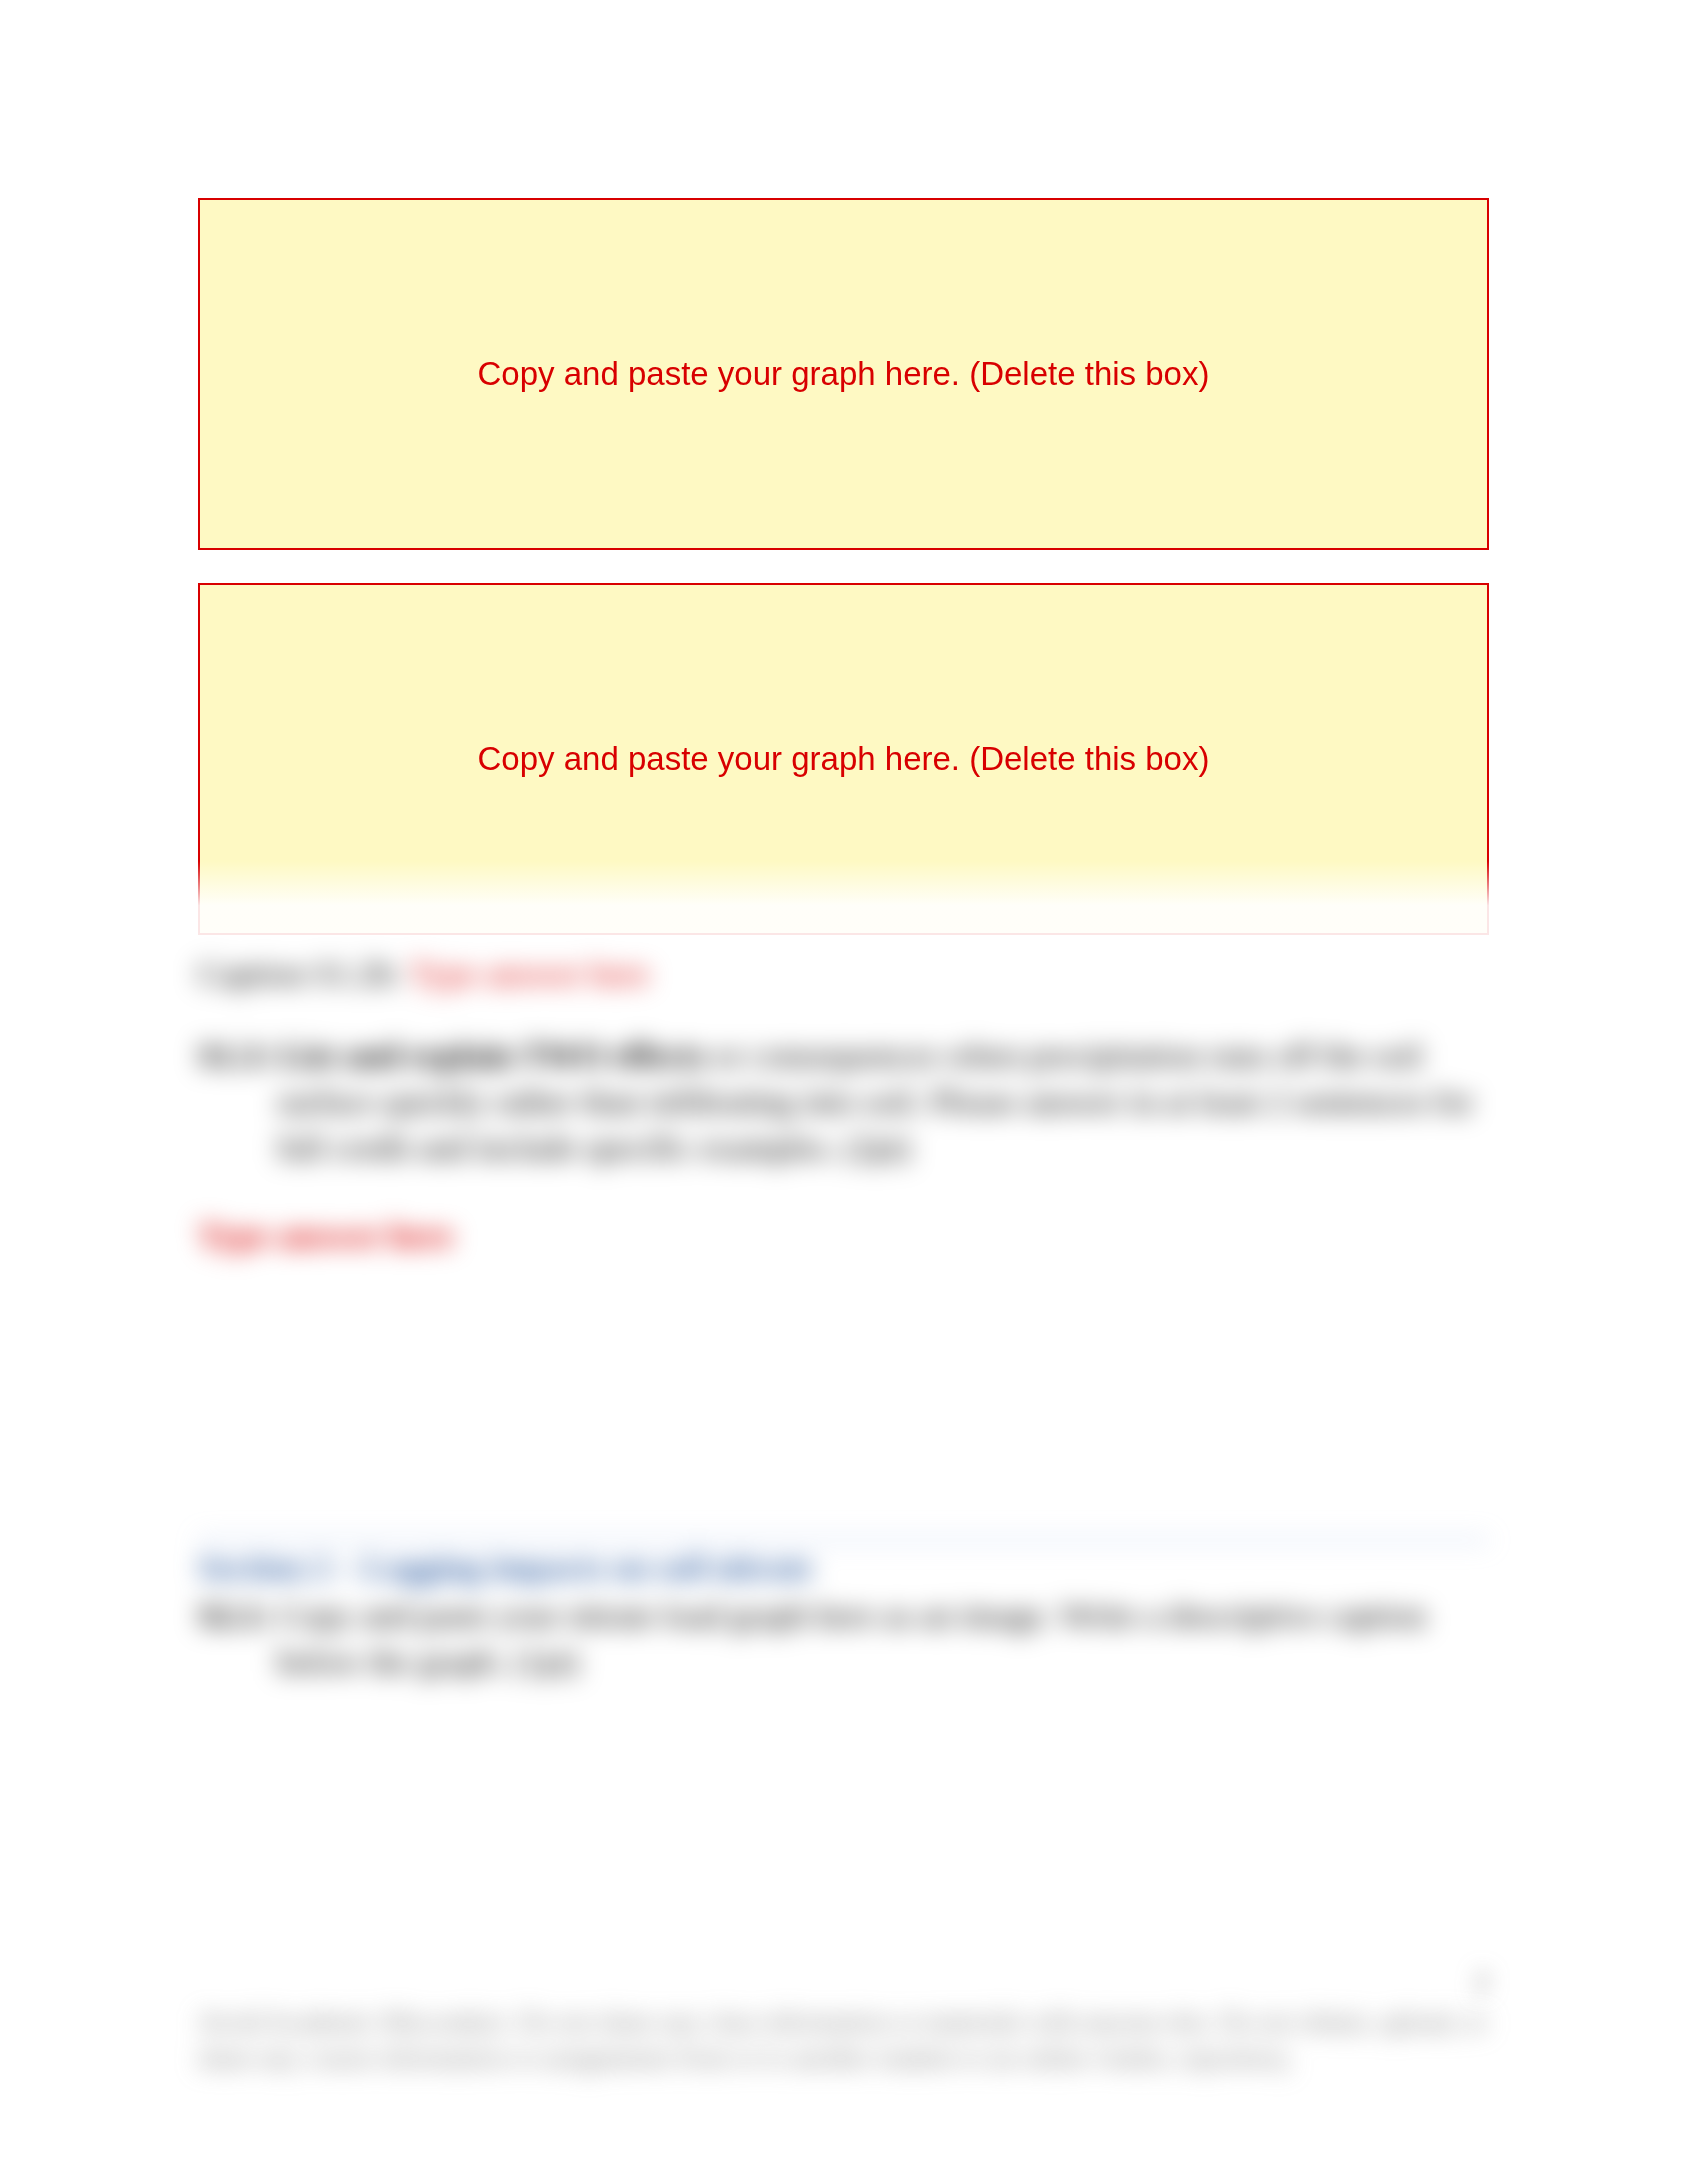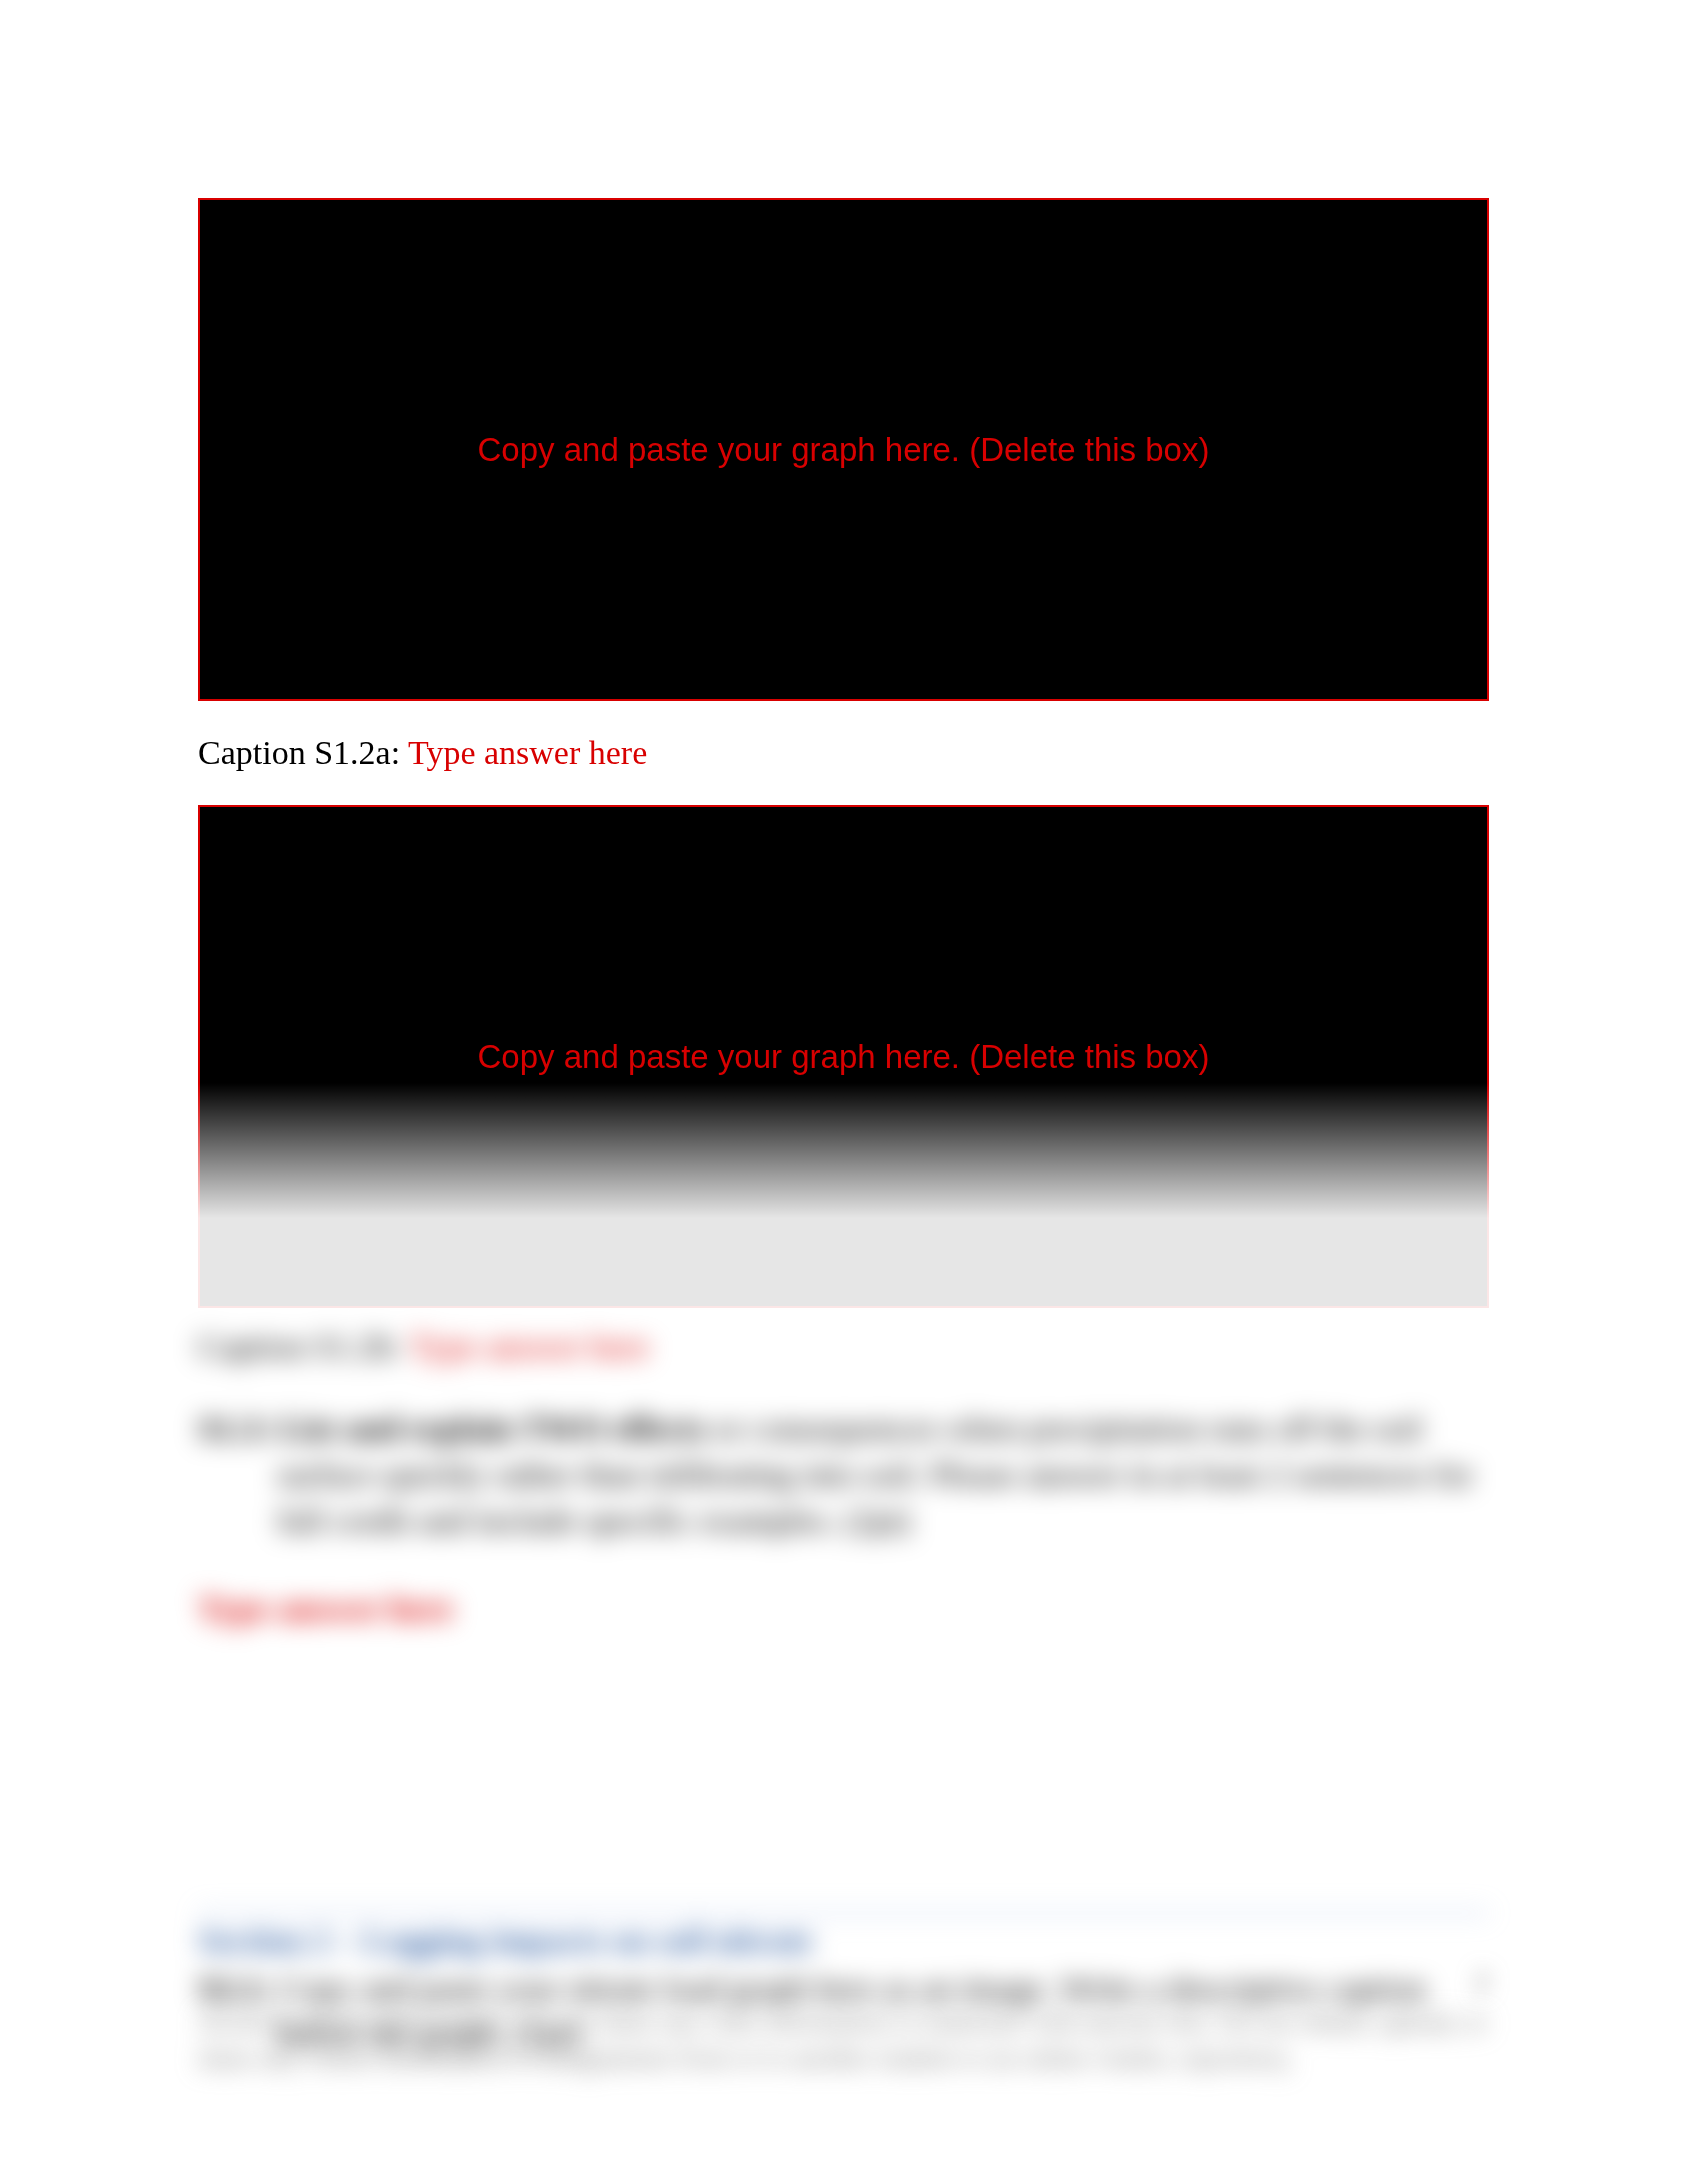--- a/index.html
+++ b/index.html
@@ -11,22 +11,22 @@
   }
   .page {
     width: 1687px;
     height: 2183px;
     position: relative;
     padding: 198px 198px 132px 198px;
     background: #ffffff;
   }
   .graph-box {
     border: 2px solid #d80000;
-    background: #000000;
-    height: 503px;
+    background: #fef9c3;
+    height: 352px;
     display: flex;
     align-items: center;
     justify-content: center;
     margin-bottom: 33px;
   }
   .graph-box-text {
     color: #d80000;
     font-size: 33px;
     font-family: Arial, Helvetica, sans-serif;
     text-align: center;
@@ -123,23 +123,20 @@
 </style>
 </head>
 <body>
 
 <div class="page">
 
   <div class="graph-box">
     <div class="graph-box-text">Copy and paste your graph here. (Delete this box)</div>
   </div>
 
-  <p class="caption-line">
-    <span>Caption S1.2a: </span><span class="answer">Type answer here</span>
-  </p>
 
   <div style="position:relative;">
     <div class="graph-box" style="margin-bottom:20px;">
       <div class="graph-box-text">Copy and paste your graph here. (Delete this box)</div>
     </div>
     <div class="fade-overlay" style="top:278px; bottom:0;"></div>
   </div>
 
   <div class="blur-zone">
 

